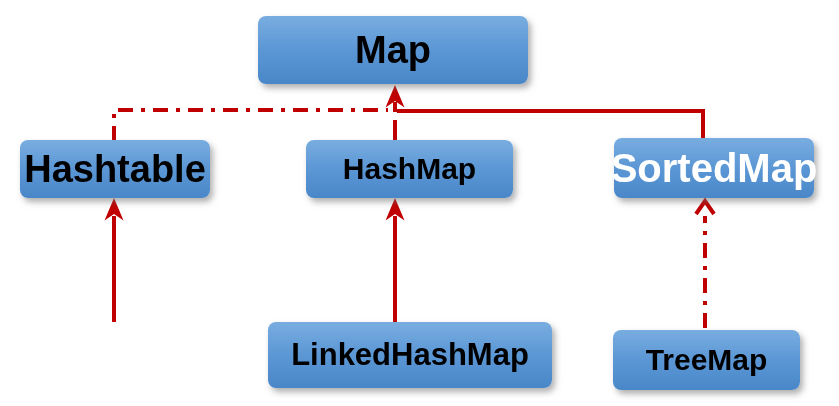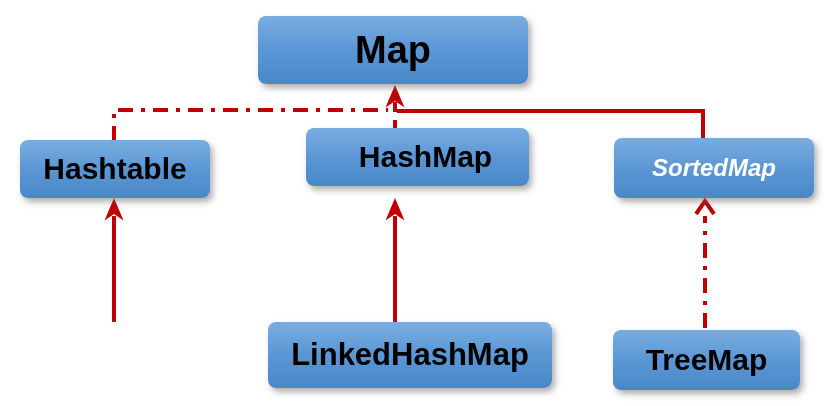--- a/index.html
+++ b/index.html
@@ -49,23 +49,23 @@
     justify-content: center;
     font-weight: bold;
     color: #000000;
     background: linear-gradient(180deg, #79ade0 0%, #5b97d5 50%, #4a87c8 100%);
     border-radius: 8px;
     box-shadow: 3px 4px 6px rgba(110, 110, 110, 0.55);
     text-align: center;
     white-space: nowrap;
   }
   .node-map           { left: 258px; top: 16px;  width: 270px; height: 68px; font-size: 38px; }
-  .node-hashtable     { left: 20px;  top: 140px; width: 190px; height: 58px; font-size: 30px; }
-  .node-hashmap       { left: 306px; top: 128px; width: 207px; height: 58px; font-size: 30px; padding-left: 16px; }
-  .node-sortedmap     { left: 614px; top: 138px; width: 200px; height: 60px; font-size: 24px; color: #ffffff; font-style: italic; }
+  .node-hashtable     { left: 20px;  top: 140px; width: 190px; height: 58px; font-size: 38px; }
+  .node-hashmap       { left: 306px; top: 140px; width: 207px; height: 58px; font-size: 30px; }
+  .node-sortedmap     { left: 614px; top: 138px; width: 200px; height: 60px; font-size: 40px; color: #ffffff; }
   .node-properties    { left: 25px;  top: 322px; width: 197px; height: 58px; font-size: 30px; }
   .node-linkedhashmap { left: 268px; top: 322px; width: 284px; height: 66px; font-size: 31px; }
   .node-treemap       { left: 613px; top: 330px; width: 187px; height: 60px; font-size: 30px; }
 </style>
 </head>
 <body>
 
 <div class="canvas">
 
   <svg class="edges-svg" viewBox="0 0 839 406">

